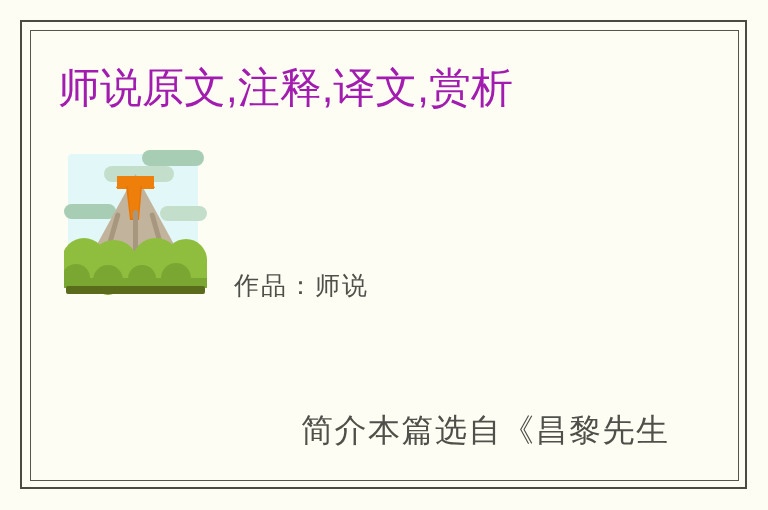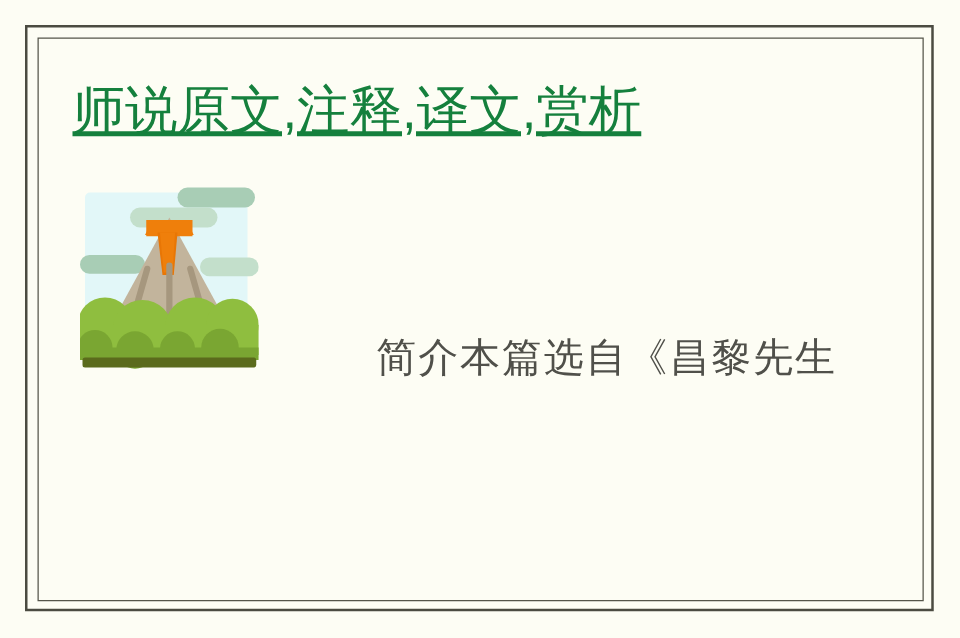--- a/index.html
+++ b/index.html
@@ -42,25 +42,24 @@
 
   
   .page-title {
     position: absolute;
     left: 58px;
     top: 62px;
     width: 660px;
     font-size: 42px;
     line-height: 52px;
     letter-spacing: 0px;
-    color: #15803d;
+    color: #a21caf;
     font-family: "Liberation Sans", "DejaVu Sans", sans-serif;
     font-weight: 400;
     white-space: nowrap;
-    text-decoration: underline;
   }
 
   
   .thumb {
     position: absolute;
     left: 64px;
     top: 148px;
     width: 143px;
     height: 148px;
   }
@@ -124,19 +123,20 @@
       <circle cx="44" cy="132" r="15" fill="#7aa632"></circle>
       <circle cx="78" cy="131" r="14" fill="#7aa632"></circle>
       <circle cx="112" cy="130" r="15" fill="#7aa632"></circle>
       <rect x="0" y="130" width="143" height="10" fill="#7aa632"></rect>
 
       <rect x="2" y="138" width="139" height="8" rx="2" fill="#5b6b1c"></rect>
     </svg>
   </div>
 
   <div class="article-body">
+    <span class="ln ln-1">作品：师说</span>
     <span class="ln ln-2">　　简介本篇选自《昌黎先生</span>
     
     
     
   </div>
 
 </div>
 
 </body></html>

